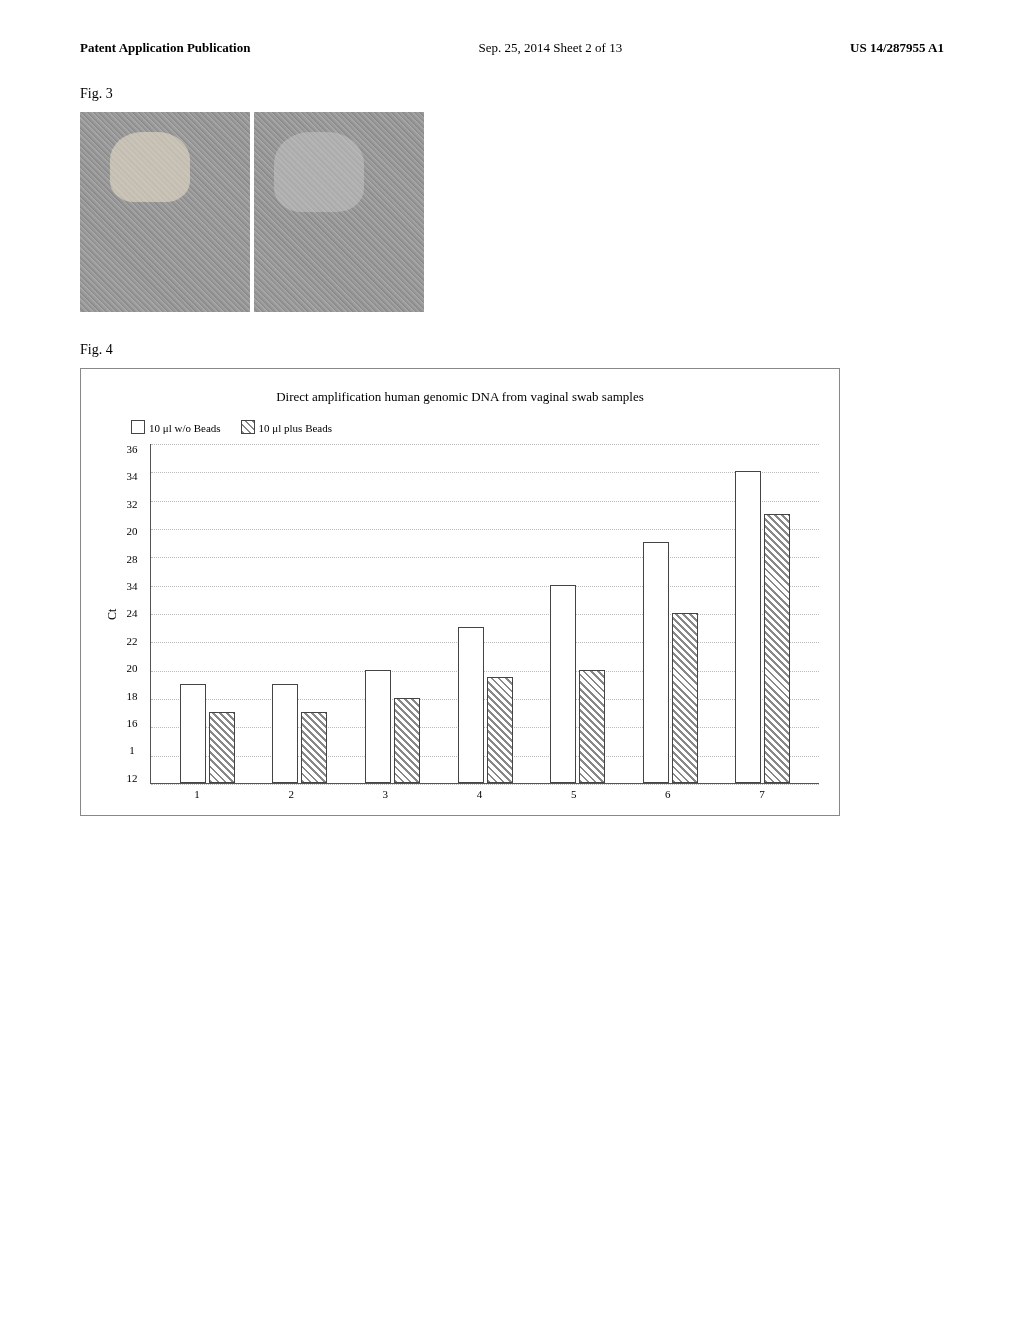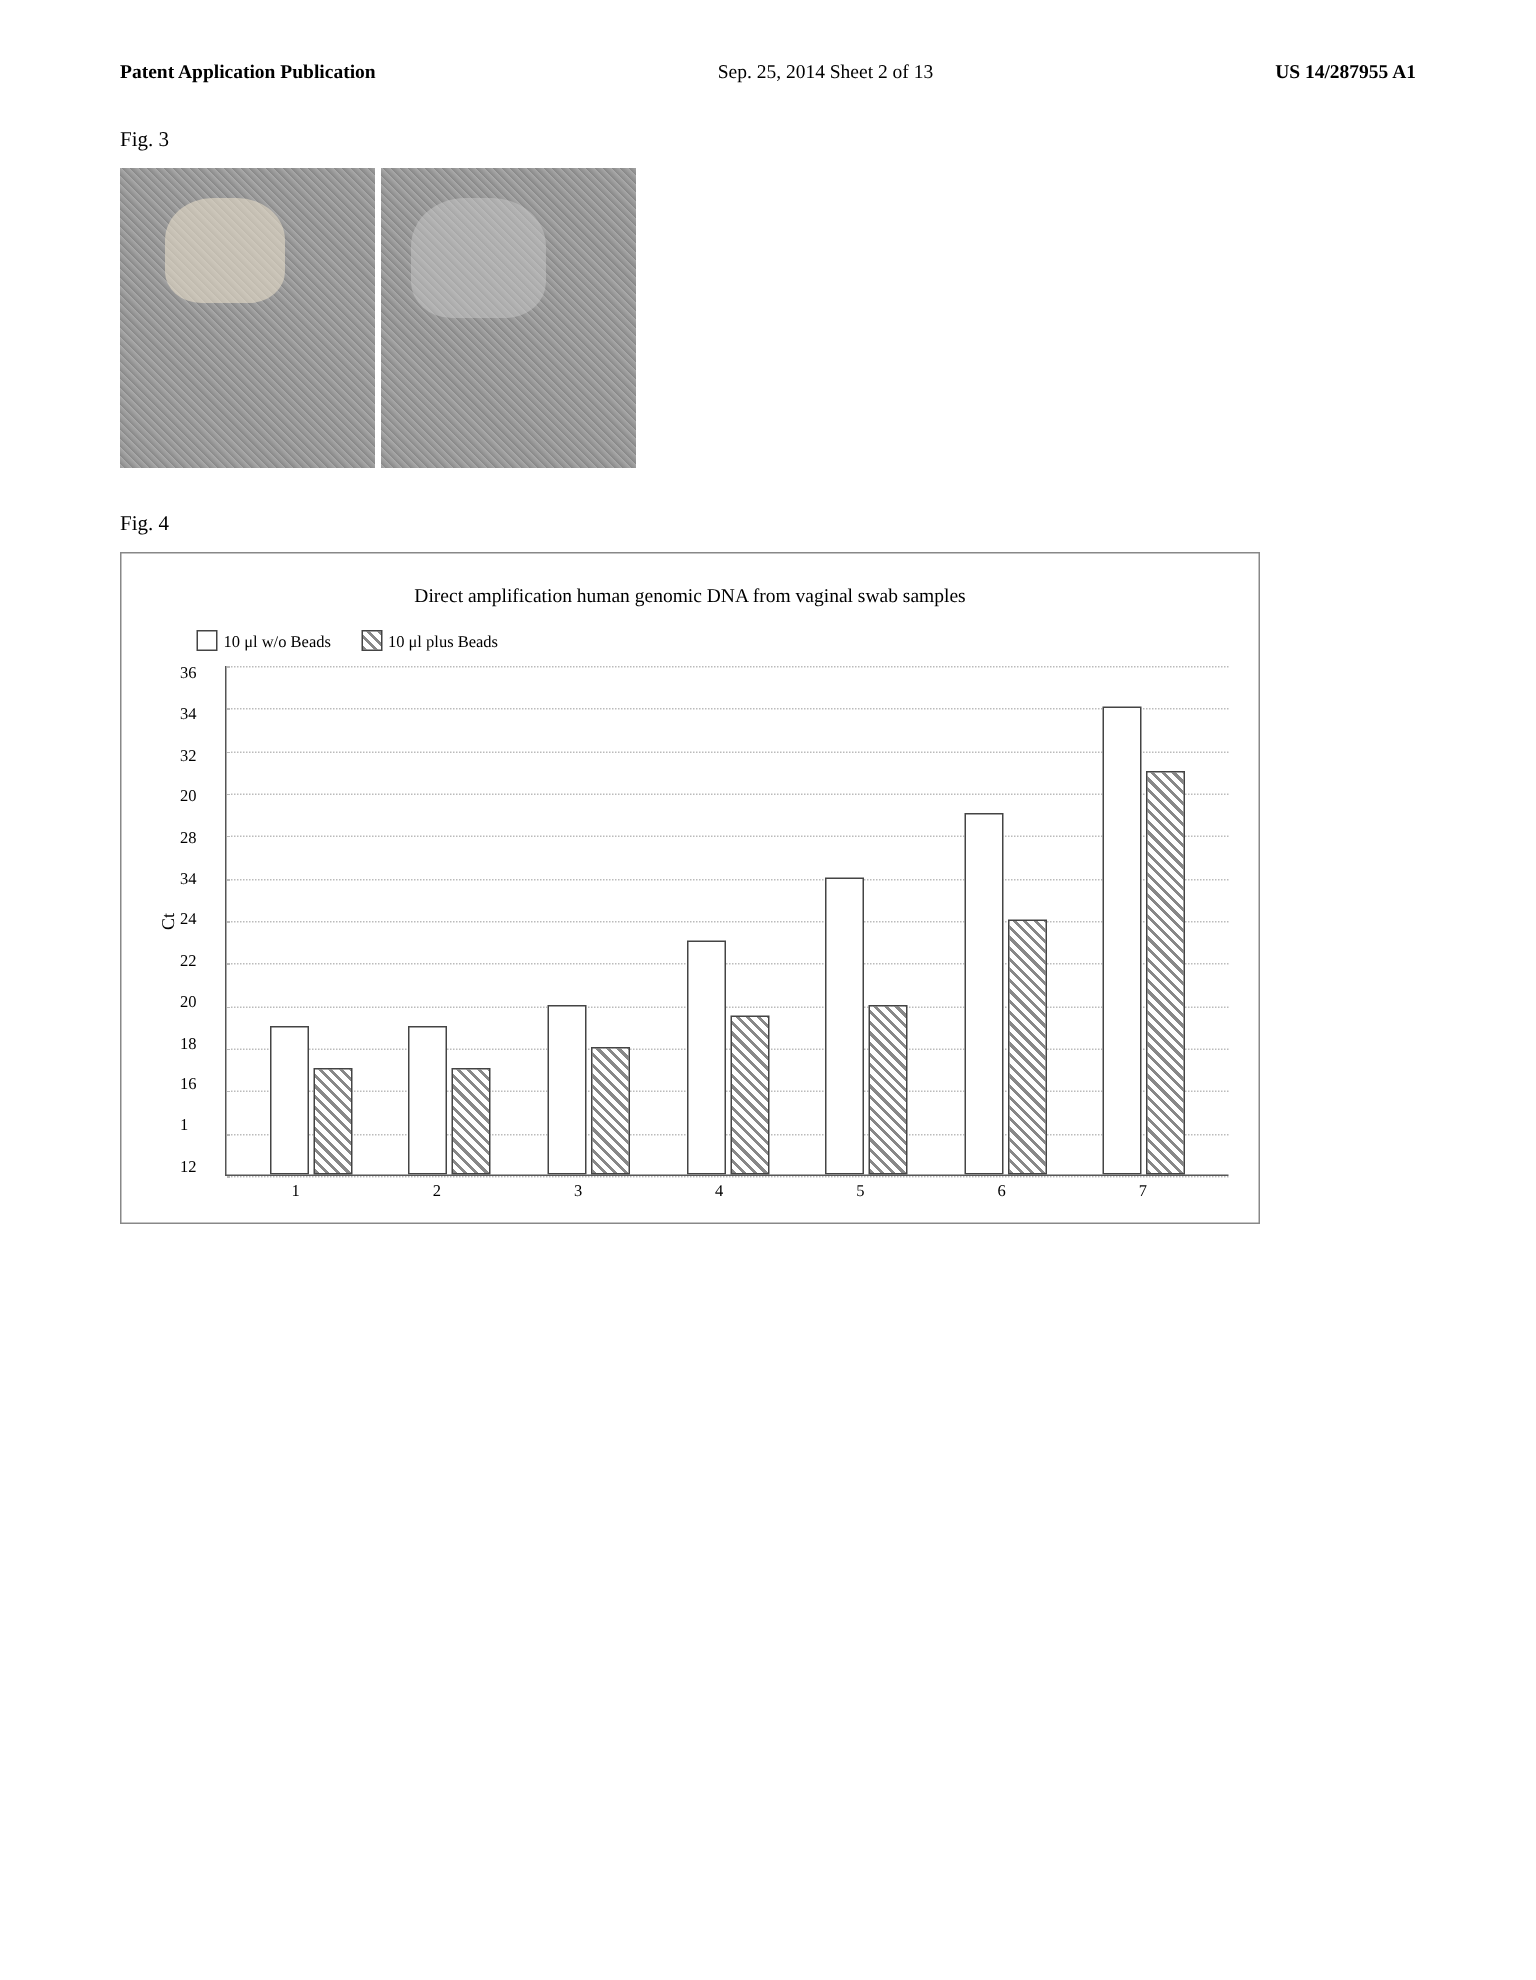--- a/index.html
+++ b/index.html
@@ -84,21 +84,21 @@
     .chart-title {
       text-align: center;
       font-size: 13px;
       font-weight: normal;
       margin-bottom: 15px;
     }
     .y-axis {
       display: flex;
       flex-direction: column;
       justify-content: space-between;
-      align-items: flex-start;
+      align-items: center;
       padding-right: 6px;
       width: 30px;
       height: 340px;
     }
     .y-tick {
       font-size: 11px;
       line-height: 1;
     }
     .chart-body {
       flex: 1;

